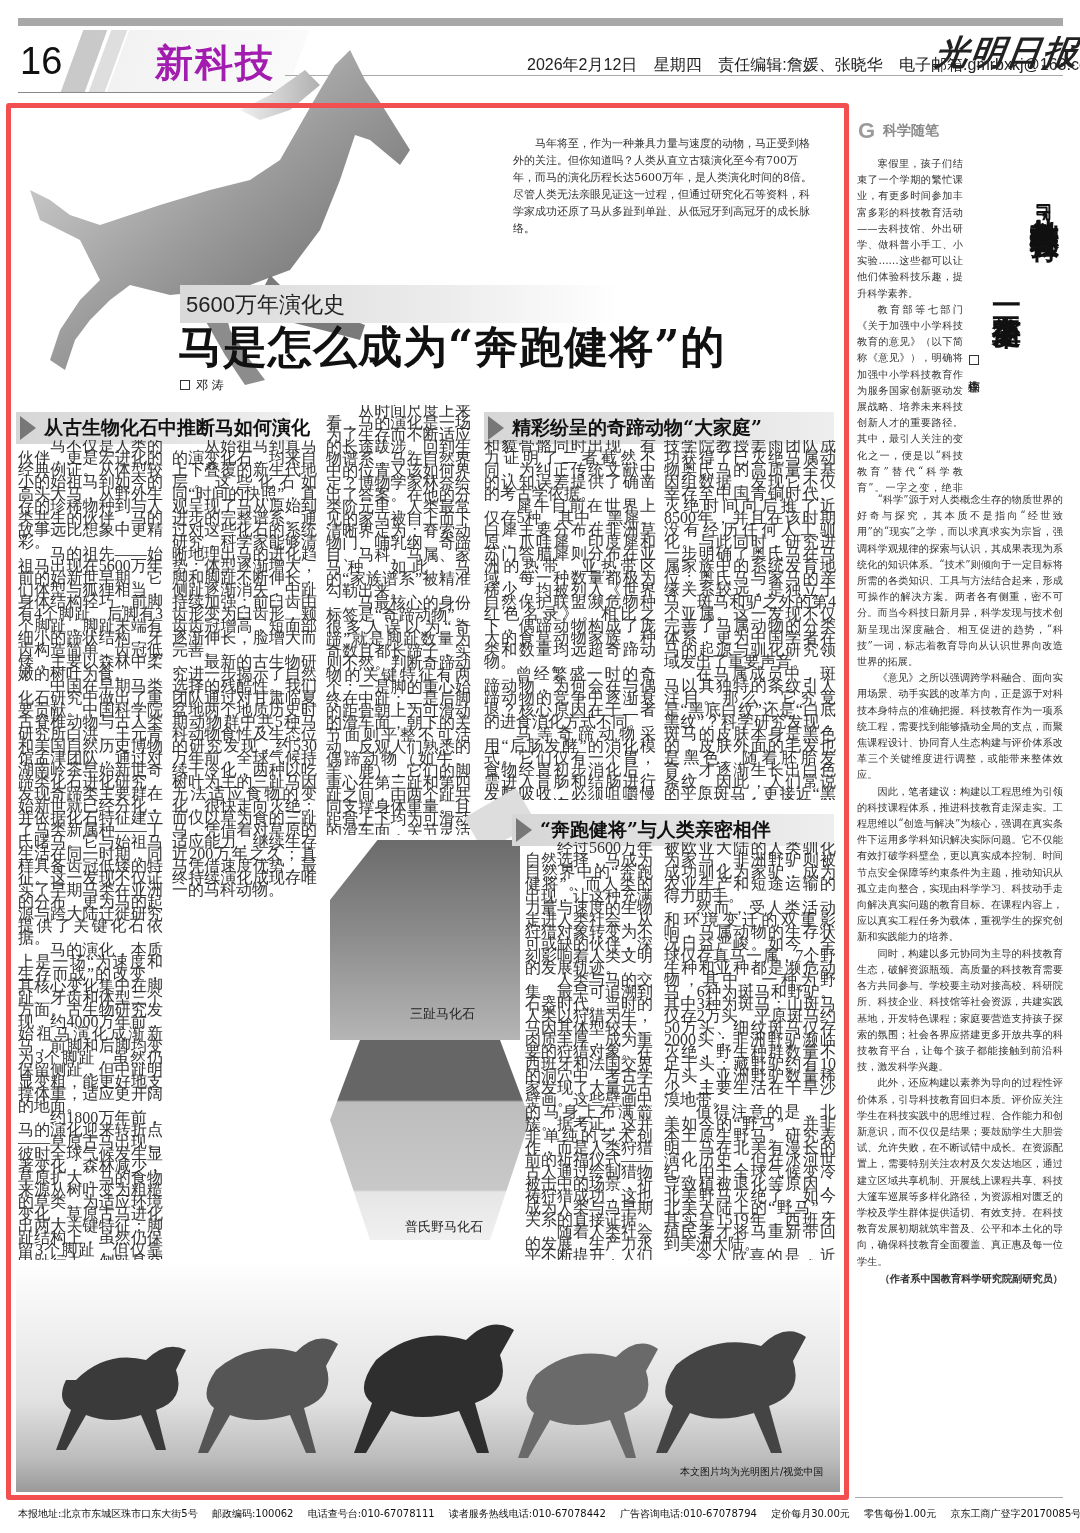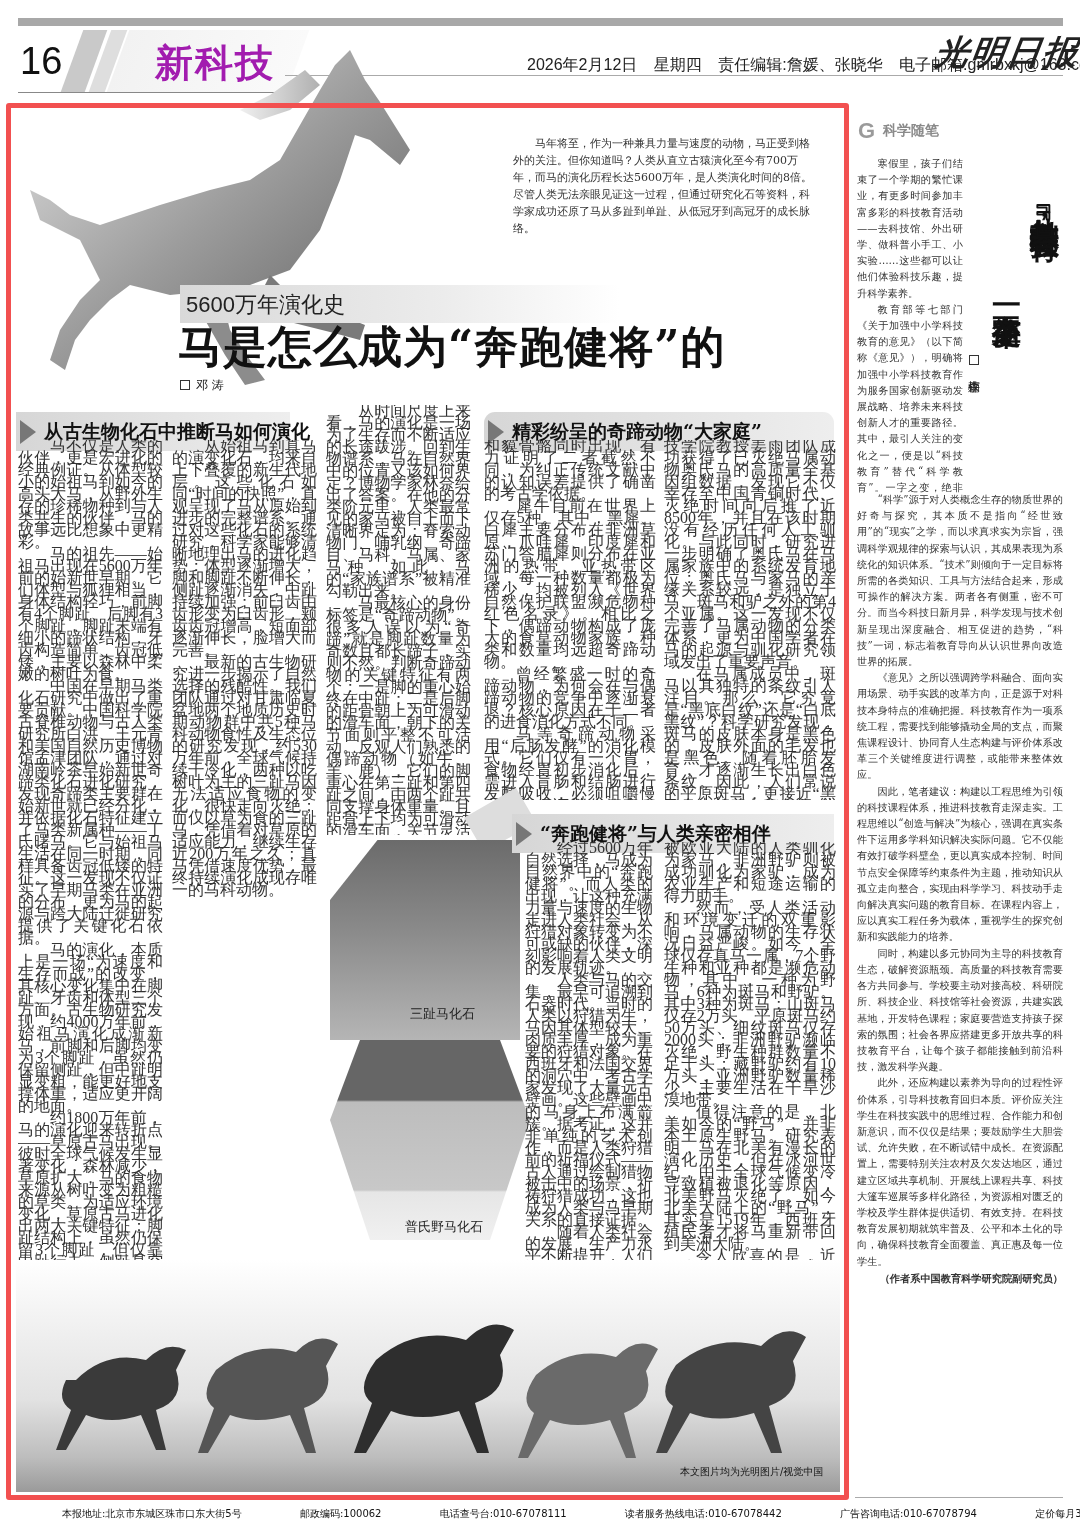--- a/index.html
+++ b/index.html
@@ -26,21 +26,21 @@
   .horse { position: absolute; left: 20px; top: 40px; width: 400px; height: 350px; }
   .intro { position: absolute; left: 513px; top: 135px; width: 305px; font-size: 11px; line-height: 17px; text-indent: 2em; color: #333; }
 
   .kicker-band { position: absolute; left: 180px; top: 285px; width: 440px; height: 38px; background: linear-gradient(90deg,#d9d9d9 0%, #ececec 60%, rgba(255,255,255,0) 100%); }
   .kicker { position: absolute; left: 186px; top: 290px; font-family: "Liberation Sans", sans-serif; font-size: 22px; color: #222; }
   .headline { position: absolute; left: 178px; top: 318px; font-family: "DejaVu Serif", serif; font-weight: bold; font-size: 44px; color: #111; letter-spacing: 1px; white-space: nowrap; }
   .byline { position: absolute; left: 180px; top: 377px; font-size: 12px; color: #222; }
   .byline .box { display: inline-block; width: 10px; height: 10px; border: 1px solid #333; margin-right: 6px; vertical-align: -1px; }
 
   
-  .subhead { position: absolute; height: 39px; background: linear-gradient(90deg,#d6d6d6,#eeeeee); display: flex; align-items: center; }
+  .subhead { position: absolute; height: 32px; background: linear-gradient(90deg,#d6d6d6,#eeeeee); display: flex; align-items: center; }
   .subhead .tri { width: 0; height: 0; border-top: 12px solid transparent; border-bottom: 12px solid transparent; border-left: 16px solid #777; margin: 0 8px 0 4px; }
   .subhead .txt { font-family: "DejaVu Serif", serif; font-weight: bold; font-size: 19px; color: #111; white-space: nowrap; }
 
   
   .col { position: absolute; font-family: Liberation Serif, serif; font-size: 16px; line-height: 12px; color: #333; text-align: justify; overflow: hidden; }
   .col p { text-indent: 2em; }
 
   
   .fossil1 { position: absolute; left: 330px; top: 840px; width: 190px; height: 200px; clip-path: polygon(25% 0, 100% 0, 100% 100%, 0 100%, 0 30%); background: linear-gradient(180deg,#6b6b6b 0%, #8a8a8a 45%, #b5b5b5 100%); }
   .fossil2 { position: absolute; left: 330px; top: 1040px; width: 200px; height: 200px; clip-path: polygon(15% 0, 85% 0, 100% 40%, 80% 100%, 20% 100%, 0 40%); background: linear-gradient(180deg,#666 0%, #666 30%, #bdbdbd 31%, #c8c8c8 75%, #e6e6e6 76%, #f0f0f0 100%); }
@@ -59,21 +59,21 @@
   .v-title.sub { left: 990px; top: 290px; font-size: 29px; line-height: 34px; }
   .v-author { position: absolute; left: 965px; top: 355px; writing-mode: vertical-rl; font-size: 12px; color: #222; }
   .v-author .box { display: inline-block; width: 10px; height: 10px; border: 1px solid #333; margin-bottom: 6px; }
   .comm-col { position: absolute; font-family: "DejaVu Serif", serif; font-size: 10.2px; line-height: 16.2px; color: #333; text-align: justify; overflow: hidden; }
   .comm-col p { text-indent: 2em; }
   .comm-col p.credit { text-indent: 0; text-align: right; font-weight: bold; }
   .divider-right { position: absolute; left: 855px; top: 1497px; width: 208px; height: 1px; background: #aaa; }
 
   
   .footer { position: absolute; left: 18px; top: 1507px; font-family: "DejaVu Sans", sans-serif; font-size: 10px; color: #111; white-space: nowrap; }
-  .footer span { margin-right: 11px; margin-left: 44px; }
+  .footer span { margin-right: 11px; }
 </style>
 </head>
 <body>
 
 <div class="top-rule"></div>
 <div class="page-num">16</div>
 <div class="stripe1"></div>
 <div class="stripe2"></div>
 <div class="section-box"></div>
 <div class="section-title">新科技</div>
@@ -135,21 +135,21 @@
   <p>最新的古生物研究进一步揭示了自然选择的残酷性。我们团队通过对甘肃临夏盆地两个地质历史时期动物群中共5种马科动物食性及生态位的研究发现，约530万年前，全球气候持续干冷化，两种以吃树叶为主的三趾马因无法适应食物的变化，很快走向灭绝；而仅以草为食的三趾马，凭借着对草原的适应能力，继续生存近200万年之久；真马凭借速度优势，最终持续演化成现存唯一的马科动物。</p>
 
 </div>
 
 <div class="col" style="left:326px;top:405px;width:145px;height:430px;">
   <p>从时间尺度上来看，马的演化是一场为了生存而不断适应的长途跋涉。回到生物谱系，马在自然界中的位置又该如何界定？博物学家林奈给出了答案。在他的分类阶元里，人类最常见的家马被自上而下清晰界定为：脊索动物门、哺乳纲、奇蹄目、马科、马属、家马种，如此，马的“家族谱系”被精准勾勒出来。</p>
   <p>马最核心的身份标签是“奇蹄动物”。很多人误以为“奇蹄”就是脚趾数量为奇数且都长蹄子，实则不然。判断奇蹄动物的关键特征有两个：一是脚的重心始终在中趾；二是后脚的距骨朝上为可滑动的滑车面，朝下的关节面则平整不可活动。反观人们熟悉的偶蹄动物（如牛、羊、鹿），它们的脚重心在第三趾和第四趾之间，由两个趾共同支撑身体重量。且距骨上下均为可滑动的滑车面，关节灵活性更强，能够适应森林、草原等多种生存环境。</p>
   <p>如今的奇蹄动物家族十分“冷清”。在三类现存成员中，除马之外，貘和犀牛都已成为珍稀濒危物种。其生存现状令人担忧。马来貘外形极具辨识度。它的毛色黑白相间，长着柔软灵活的长鼻，主要靠鼻子卷取树叶进食，目前仅分布在东南亚的部分区域。以往部分文献记载中，曾将貘视为大熊猫的别名。2023年中国考古工作者在陕西汉文帝霸陵中发现了一具长度超过2米的大型动物完整骨骼。经过数据测量和古DNA鉴定，最终确定该动物为马来貘。该遗址中大熊猫骨骼</p>
 </div>
 
-<div class="subhead" style="left:484px;top:412px;width:350px;border-radius:11px;">
+<div class="subhead" style="left:484px;top:412px;width:350px;">
   <span class="tri"></span>
   <span class="txt">精彩纷呈的奇蹄动物“大家庭”</span>
 </div>
 
 <div class="col" style="left:484px;top:440px;width:172px;height:360px;">
   <p style="text-indent:0">和貘骨骼同时出现，有力证明了二者截然不同，为纠正传统文献中的认知误差提供了确凿的考古学依据。</p>
   <p>犀牛目前在世界上仅存5种。其中，黑犀、白犀主要分布在非洲草原，爪哇犀、印度犀和苏门答腊犀则分布在亚洲的热带、亚热带区域，每一种数量都极为稀少，均被列入《世界自然保护联盟濒危物种红色名录》。相比之下，偶蹄动物构成了庞大的食草动物家族，种类和数量均远超奇蹄动物。</p>
   <p>曾经繁盛一时的奇蹄动物，为何会在与偶蹄动物的竞争中逐渐衰退？核心原因在于二者的进食消化方式不同。</p>
   <p>马等奇蹄动物采用“后肠发酵”的消化模式。它们仅有一个胃，食物经胃初步消化后，需进入盲肠和结肠进行发酵吸收，必须咀嚼慢咽才能保证消化效率；而偶蹄动物中的反刍类（如牛、羊等）有多个胃，可快速进食大量食物，待抵达安全地带再将胃内食物反刍出来重新咀嚼。这种“高效进食+灵活避险”的模式，使得偶蹄动物在资源有限的野外竞争中占据上风。</p>
 

